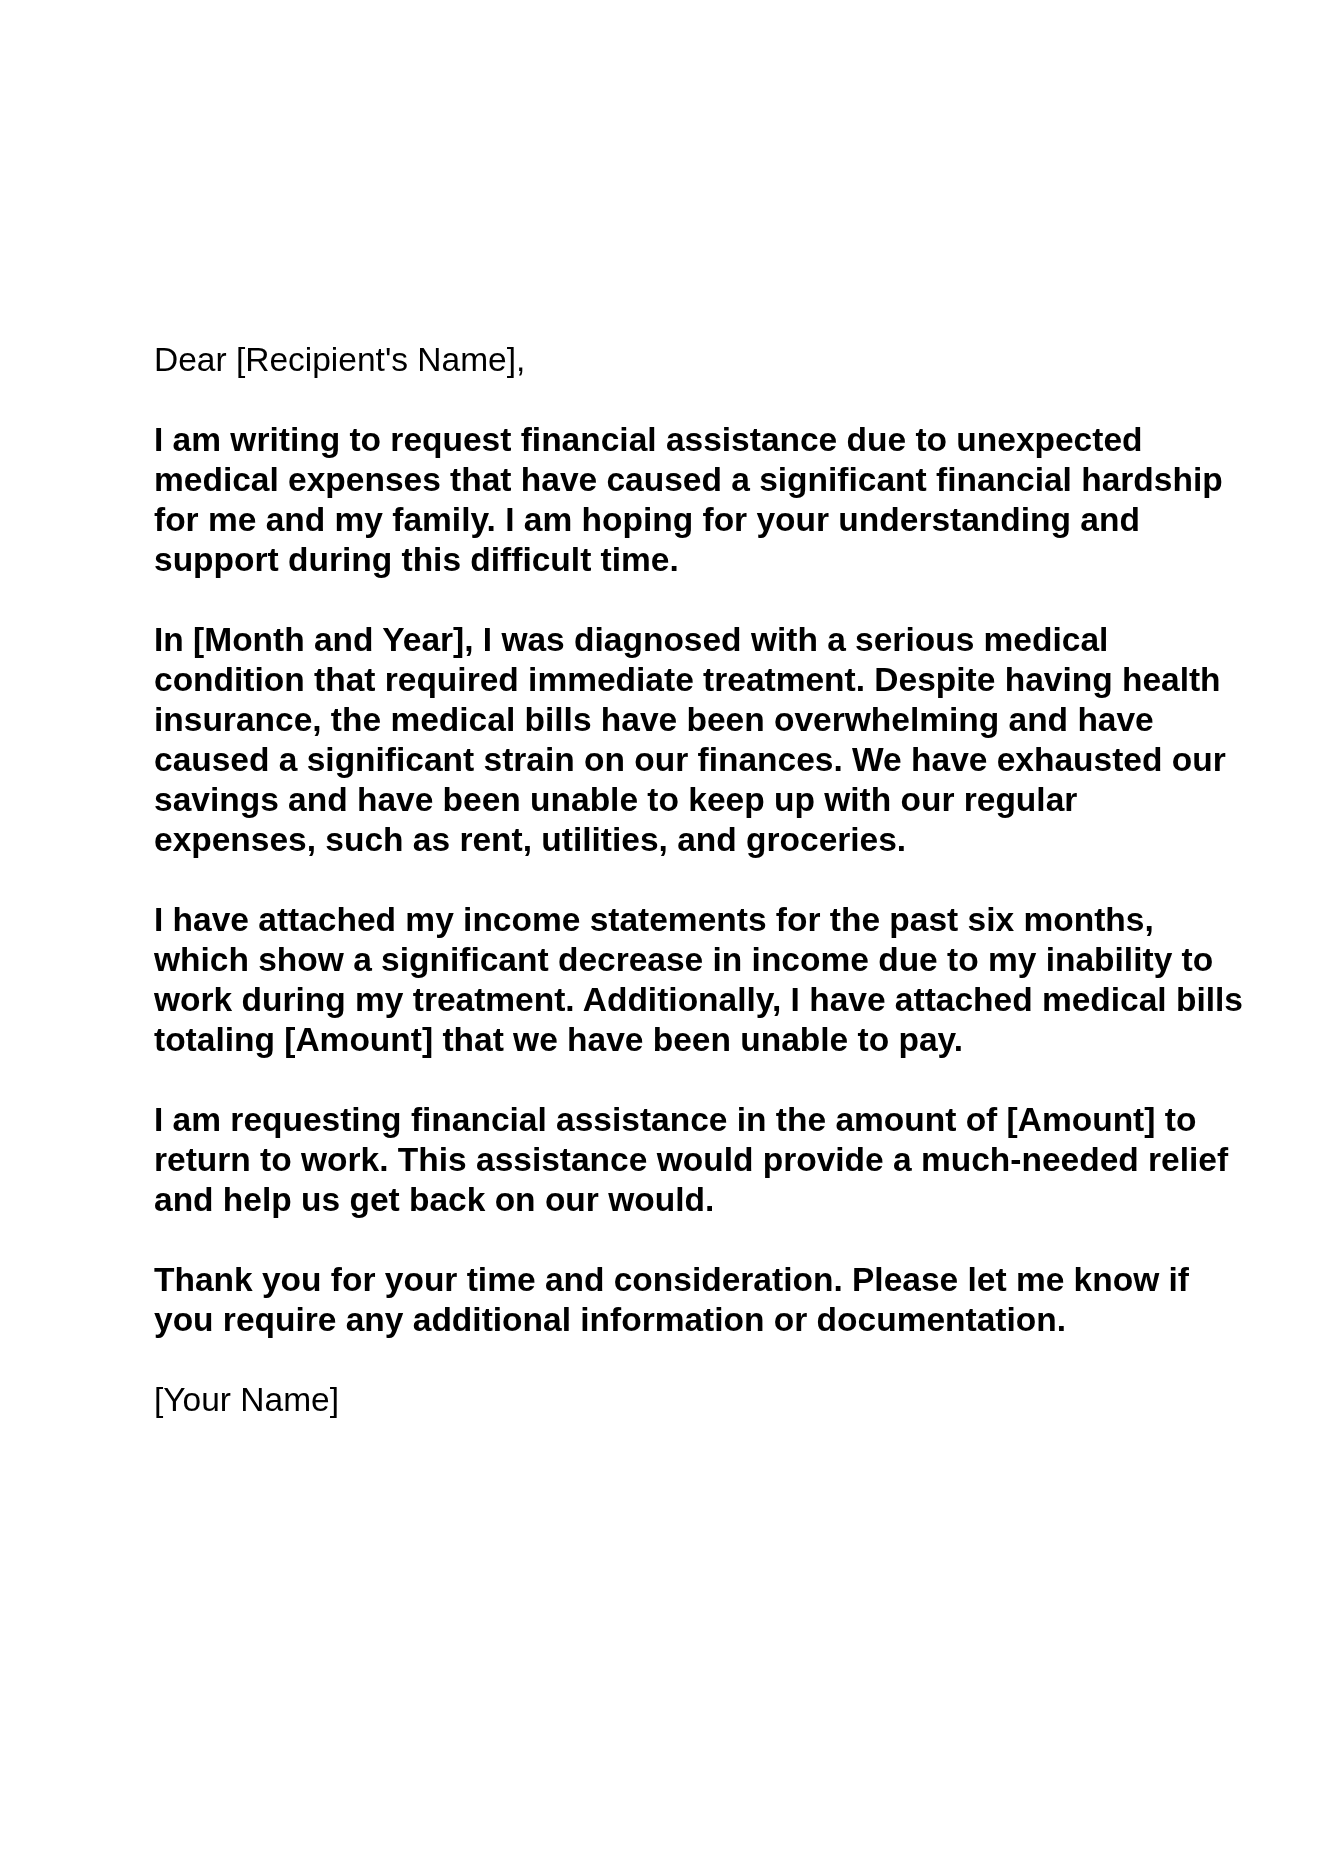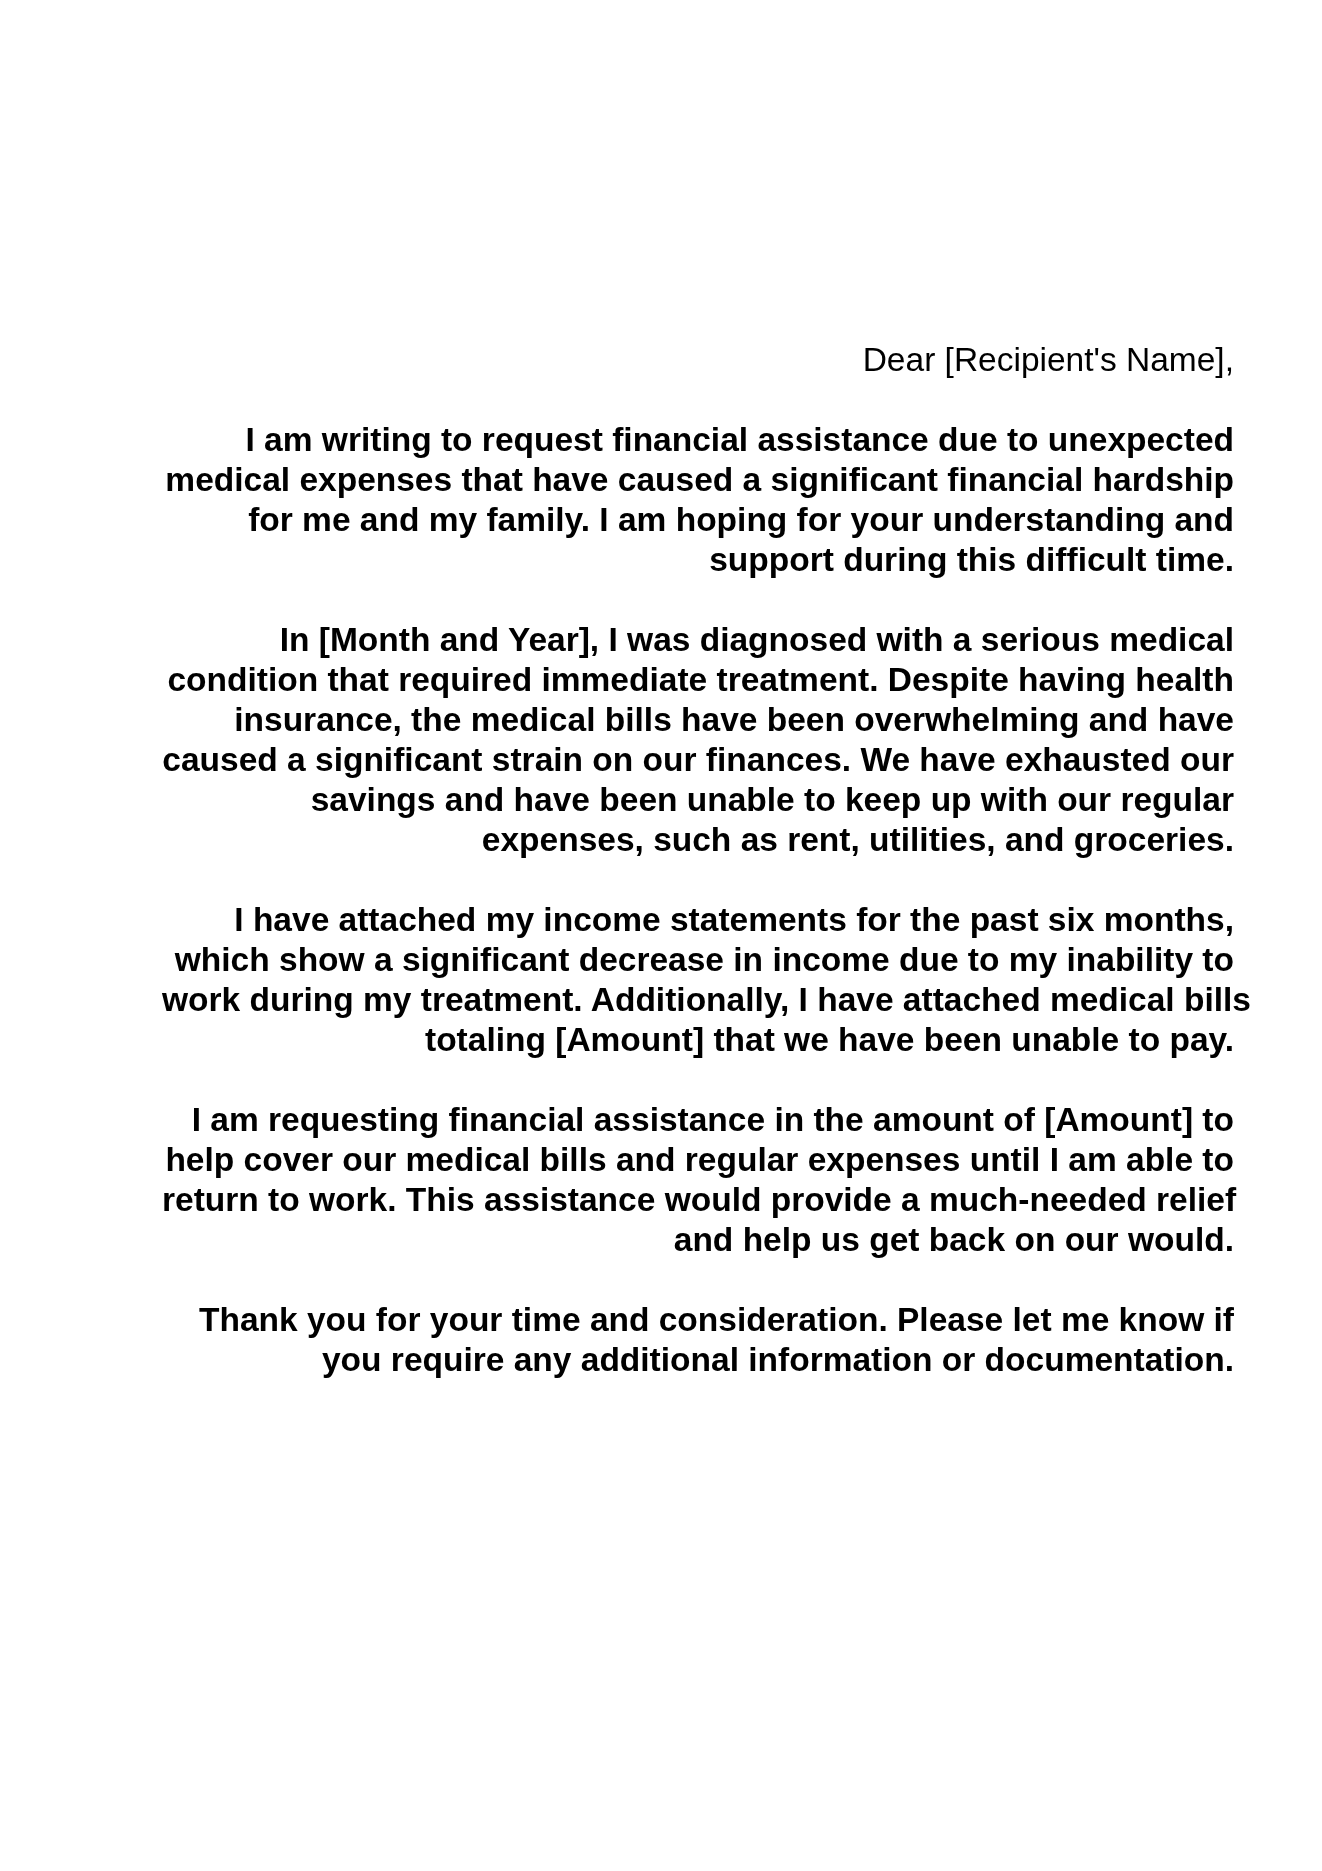--- a/index.html
+++ b/index.html
@@ -2,21 +2,21 @@
 <html><head>
 <meta charset="utf-8">
 <style>
   html, body { margin: 0; padding: 0; background: #ffffff; }
   body { width: 1322px; height: 1871px; position: relative; overflow: hidden; }
   .page {
     position: absolute; left: 154px; top: 340px; width: 1080px;
     font-family: "Liberation Sans", sans-serif;
     font-size: 33.5px; line-height: 40px; color: #000000;
   }
-  .page p { margin: 0 0 40px 8px; white-space: nowrap; text-align: right; }
+  .page p { margin: 0 0 40px 0; white-space: nowrap; }
   .page p span { display: block; font-weight: bold; }
 </style>
 </head>
 <body>
 
 <div class="page">
   <p>Dear [Recipient's Name],</p>
   <div id="body-paragraphs">
       <p>
         <span>I am writing to request financial assistance due to unexpected</span>
@@ -33,22 +33,22 @@
         <span>expenses, such as rent, utilities, and groceries.</span>
       </p>
       <p>
         <span>I have attached my income statements for the past six months,</span>
         <span>which show a significant decrease in income due to my inability to</span>
         <span>work during my treatment. Additionally, I have attached medical bills</span>
         <span>totaling [Amount] that we have been unable to pay.</span>
       </p>
       <p>
         <span>I am requesting financial assistance in the amount of [Amount] to</span>
-        <span>help cover our medical bills and regular expenses until I am able to</span>
         <span>return to work. This assistance would provide a much-needed relief</span>
         <span>and help us get back on our would.</span>
       </p>
       <p>
         <span>Thank you for your time and consideration. Please let me know if</span>
         <span>you require any additional information or documentation.</span>
       </p>
     </div>
+  <p>[Your Name]</p>
 </div>
 
 </body></html>

